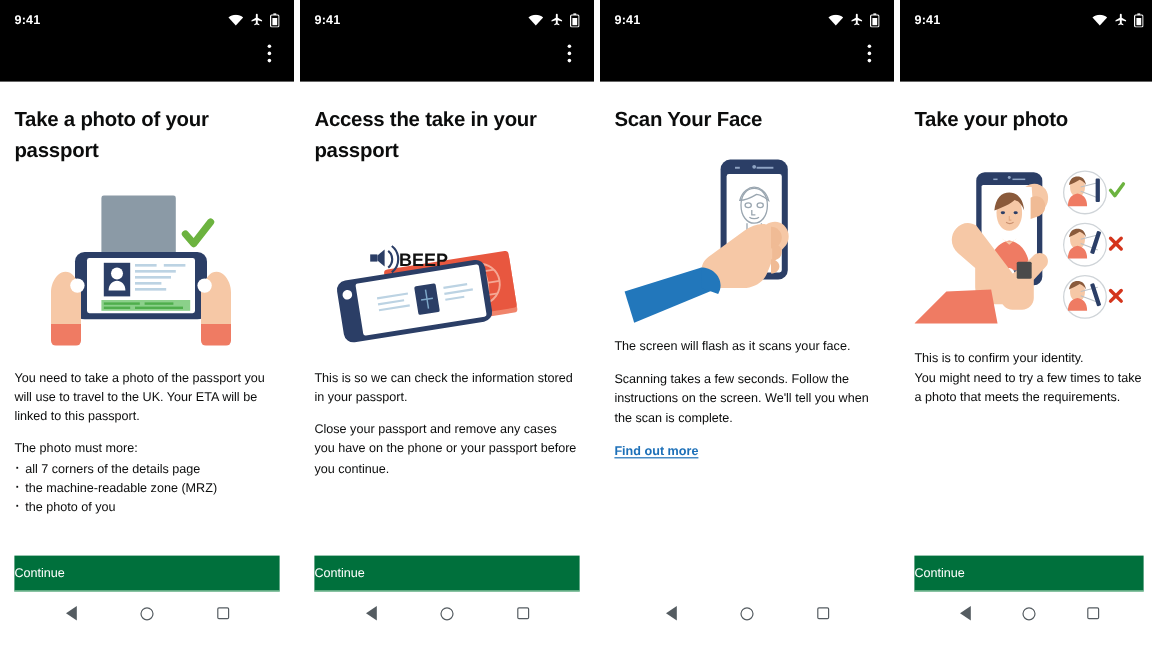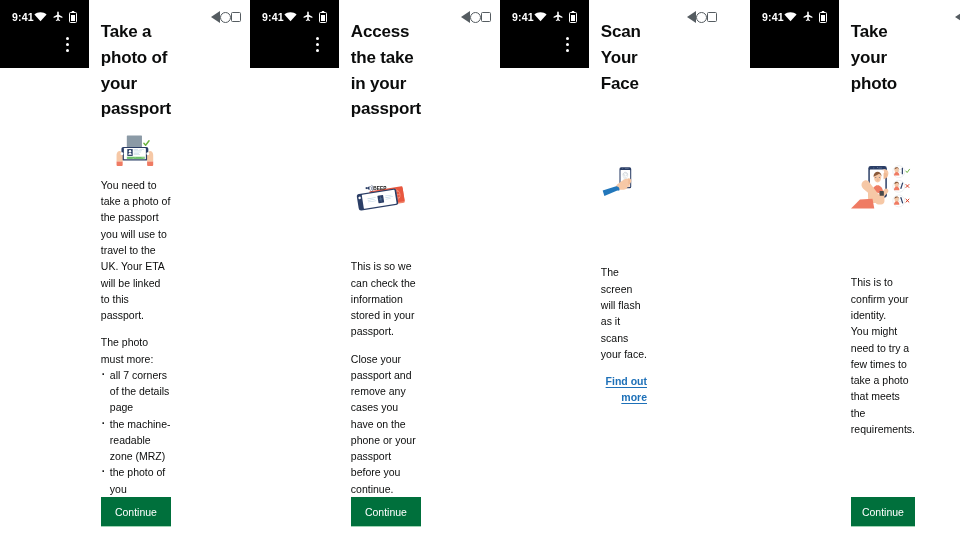--- a/index.html
+++ b/index.html
@@ -16,20 +16,21 @@
     display: flex;
     gap: 5px;
   }
   .phone {
     position: relative;
     width: 245px;
     height: 528px;
     background: #ffffff;
     flex: 0 0 245px;
     display: flex;
+    flex-direction: column;
     overflow: hidden;
   }
   .phone.clipped { flex: 0 0 215px; width: 215px; }
 
   
   .topbar {
     background: #000000;
     height: 68px;
     flex: 0 0 68px;
     position: relative;
@@ -121,21 +122,21 @@
   .btn {
     display: block;
     width: 100%;
     border: none;
     background: #00703c;
     color: #ffffff;
     font-family: "Liberation Sans", sans-serif;
     font-size: 10.5px;
     height: 30px;
     line-height: 30px;
-    text-align: center;
+    text-align: left;
     cursor: pointer;
     margin-bottom: 0;
     border-bottom: 1.5px solid #9fd4b4;
   }
   .btnwrap { padding: 0 12px 0 12px; margin-top: auto; }
   .navbar {
     height: 34px;
     flex: 0 0 34px;
     background: #ffffff;
     display: flex;
@@ -413,20 +414,21 @@
         <path d="M130 66c5 0 9 4 9 9s-4 9-9 9" fill="#f0bb95"></path>
         <path d="M131 80c5 0 8 3 8 7s-3 7-8 7" fill="#f0bb95"></path>
         <path d="M130 93c4 0 7 3 7 6s-3 6-7 6" fill="#f0bb95"></path>
 
         <path d="M86 117 L16 146 L8 120 L72 100 Z" fill="#2277bb"></path>
         <path d="M72 100c8 0 16 6 16 15 0 3-1 5-2 7l-14-5z" fill="#2277bb"></path>
       </svg>
 
       <div class="body-copy">
         <p>The screen will flash as it scans your face.</p>
+        <p>Scanning takes a few seconds. Follow the instructions on the screen. We'll tell you when the scan is complete.</p>
         <a class="link" href="#">Find out more</a>
       </div>
 
     </div>
 
     <div class="navbar">
       <span>
           <i class="nav-back"></i>
         </span>
       <span>

